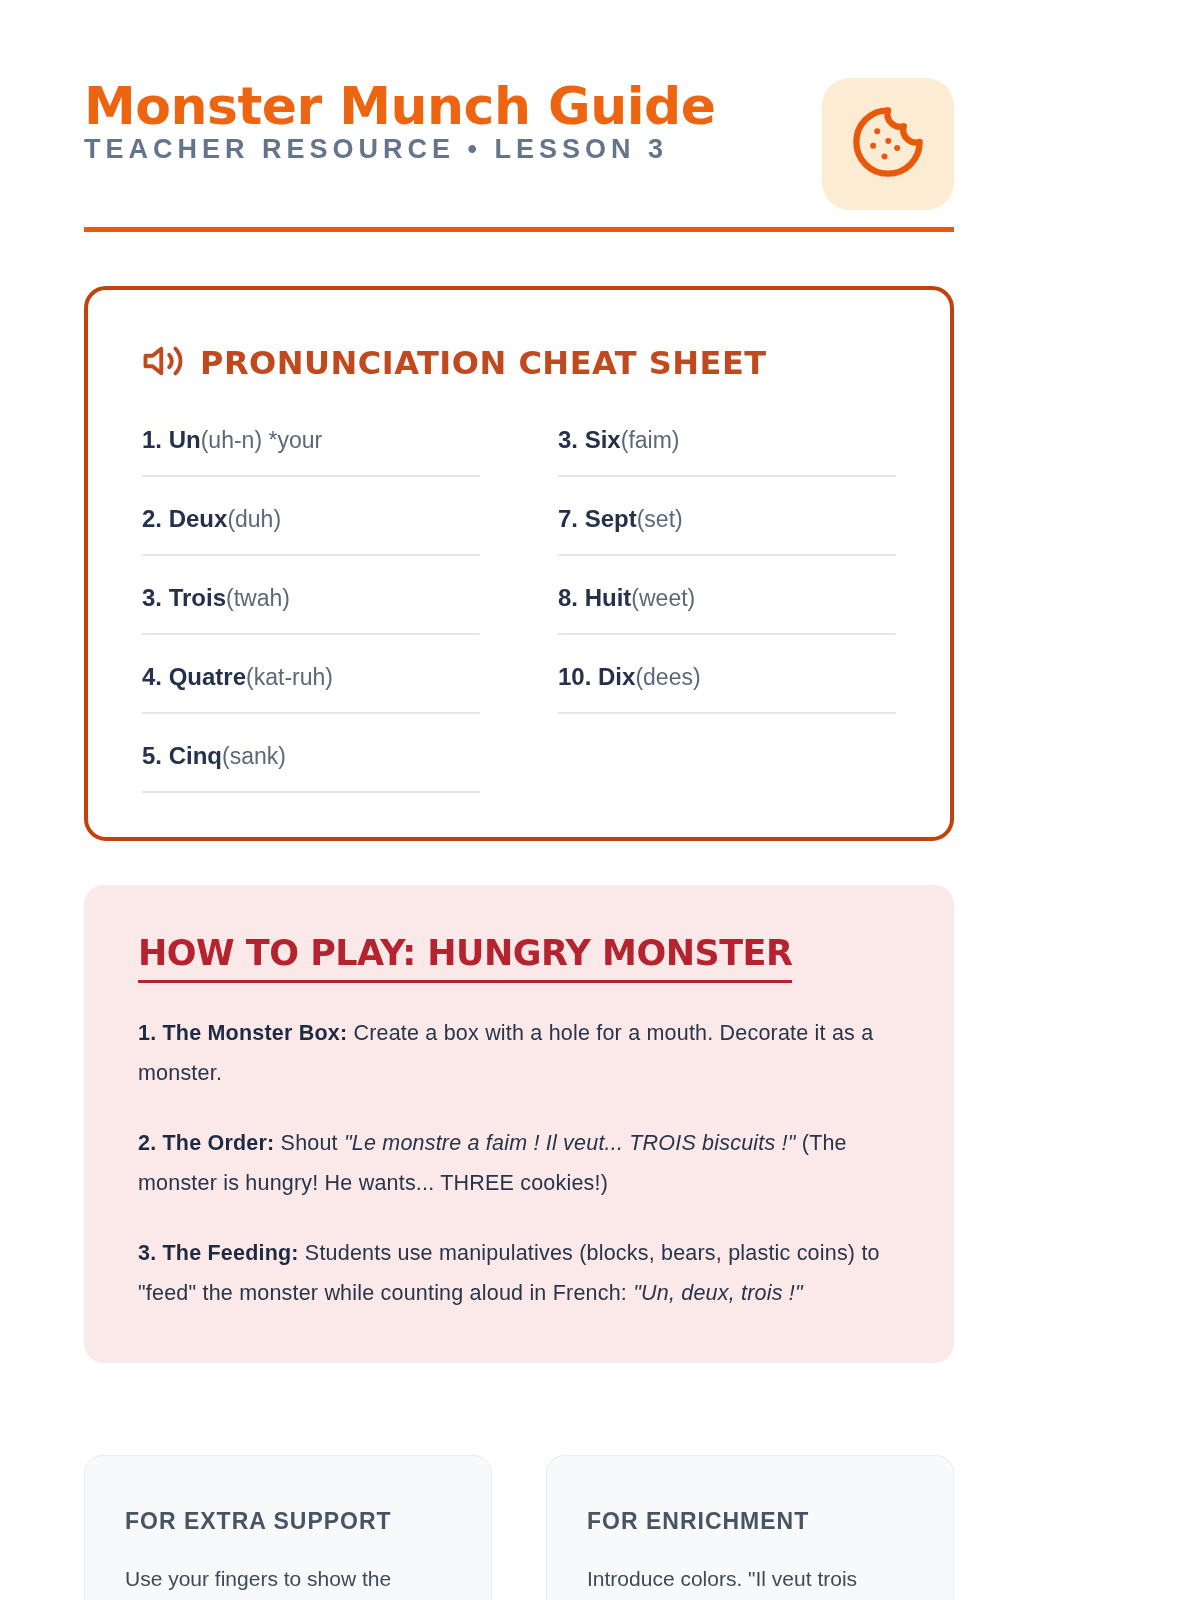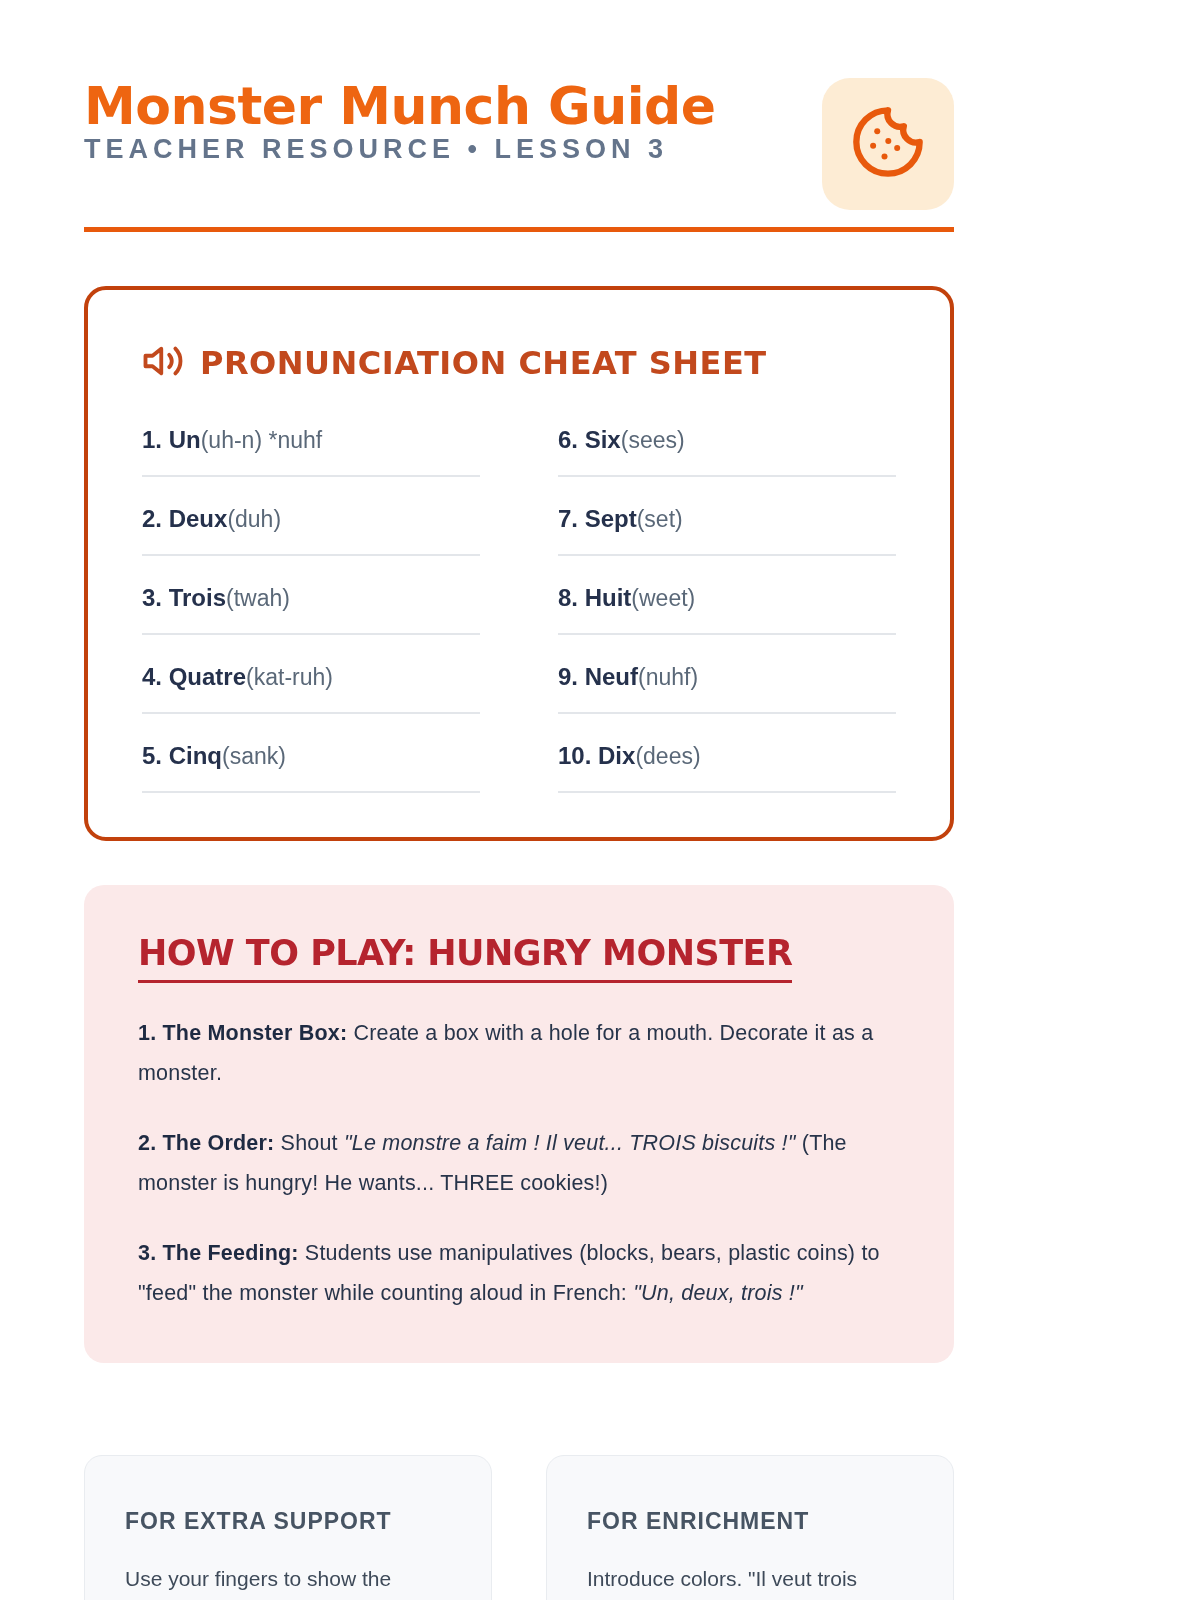--- a/index.html
+++ b/index.html
@@ -112,53 +112,49 @@
           <path d="M15.54 8.46a5 5 0 0 1 0 7.07"></path>
           <path d="M19.07 4.93a10 10 0 0 1 0 14.14"></path>
         </svg>
       </span>
       <h2>PRONUNCIATION CHEAT SHEET</h2>
     </div>
 
     <div class="pron-grid">
       <div class="pron-row">
         <span class="pron-word">1. Un</span>
-        <span class="pron-say">(uh-n) *nuhf</span>
+        <span class="pron-say">(uh-n) *your</span>
       </div>
       <div class="pron-row">
         <span class="pron-word">2. Deux</span>
         <span class="pron-say">(duh)</span>
       </div>
       <div class="pron-row">
         <span class="pron-word">3. Trois</span>
         <span class="pron-say">(twah)</span>
       </div>
       <div class="pron-row">
         <span class="pron-word">4. Quatre</span>
         <span class="pron-say">(kat-ruh)</span>
       </div>
       <div class="pron-row">
         <span class="pron-word">5. Cinq</span>
         <span class="pron-say">(sank)</span>
       </div>
       <div class="pron-row">
-        <span class="pron-word">6. Six</span>
-        <span class="pron-say">(sees)</span>
+        <span class="pron-word">3. Six</span>
+        <span class="pron-say">(faim)</span>
       </div>
       <div class="pron-row">
         <span class="pron-word">7. Sept</span>
         <span class="pron-say">(set)</span>
       </div>
       <div class="pron-row">
         <span class="pron-word">8. Huit</span>
         <span class="pron-say">(weet)</span>
-      </div>
-      <div class="pron-row">
-        <span class="pron-word">9. Neuf</span>
-        <span class="pron-say">(nuhf)</span>
       </div>
       <div class="pron-row">
         <span class="pron-word">10. Dix</span>
         <span class="pron-say">(dees)</span>
       </div>
     </div>
   </section>
 
   <section class="play-card">
     <h2 class="play-title">HOW TO PLAY: HUNGRY MONSTER</h2>

